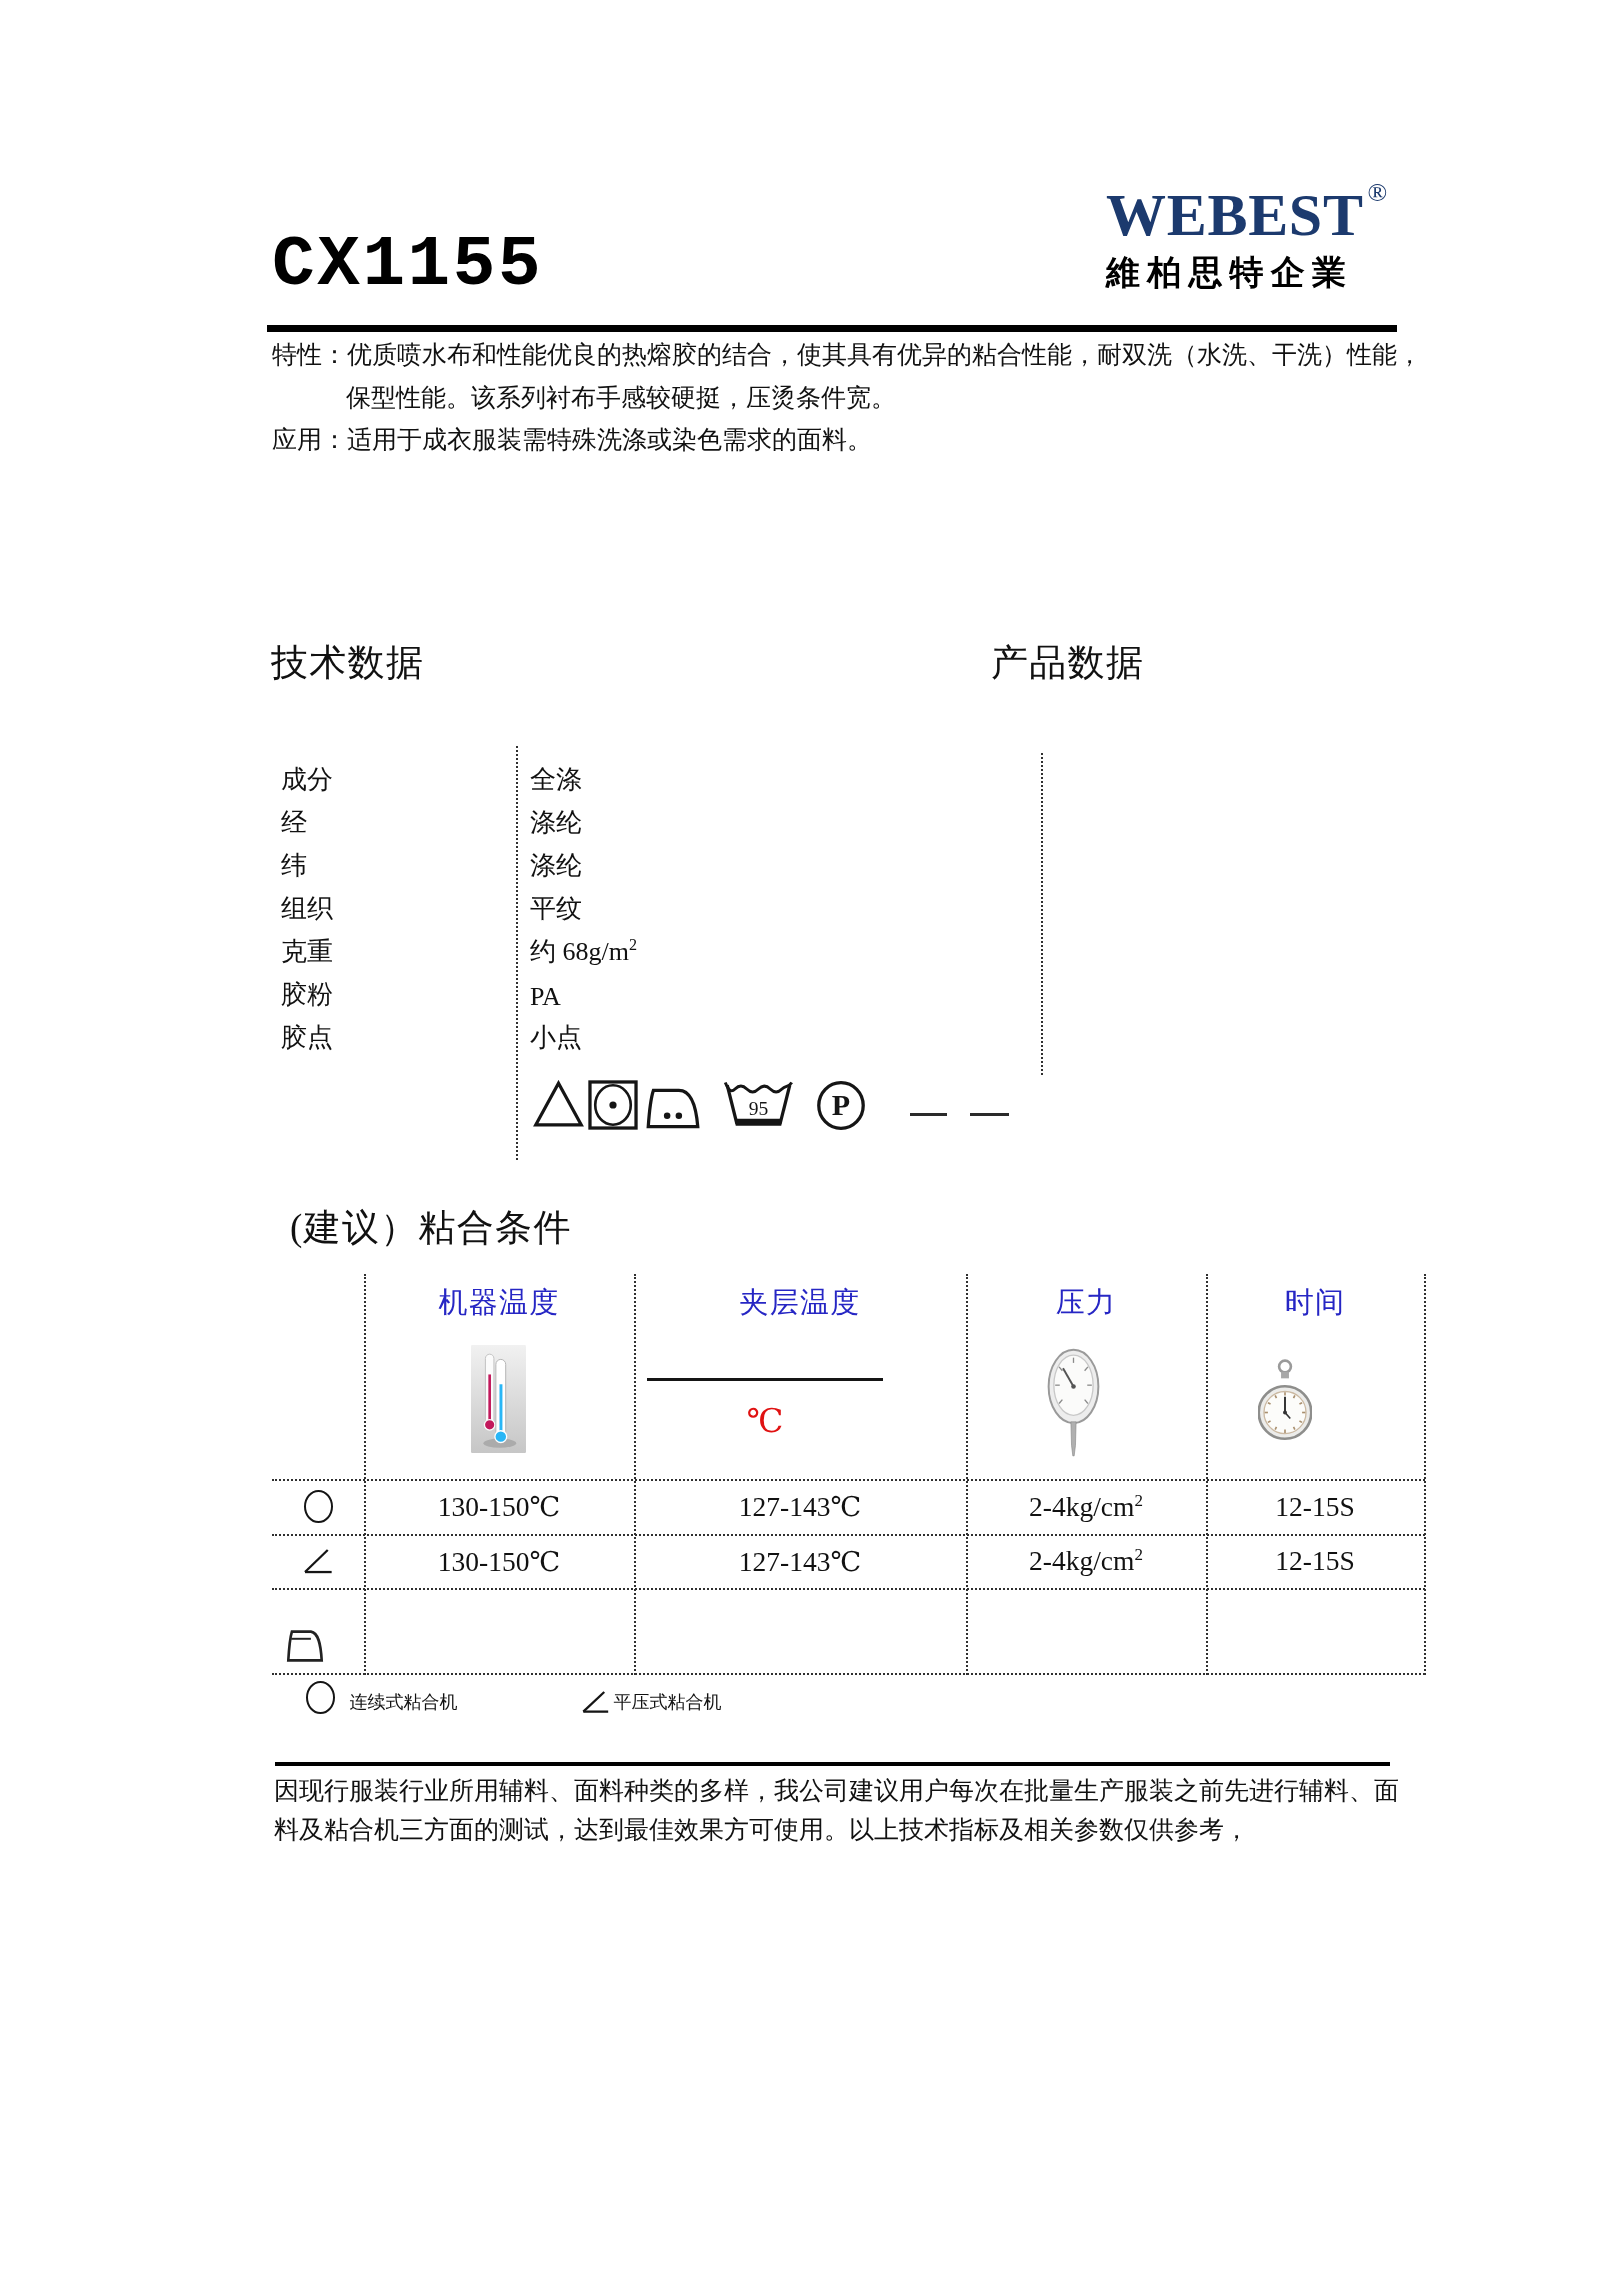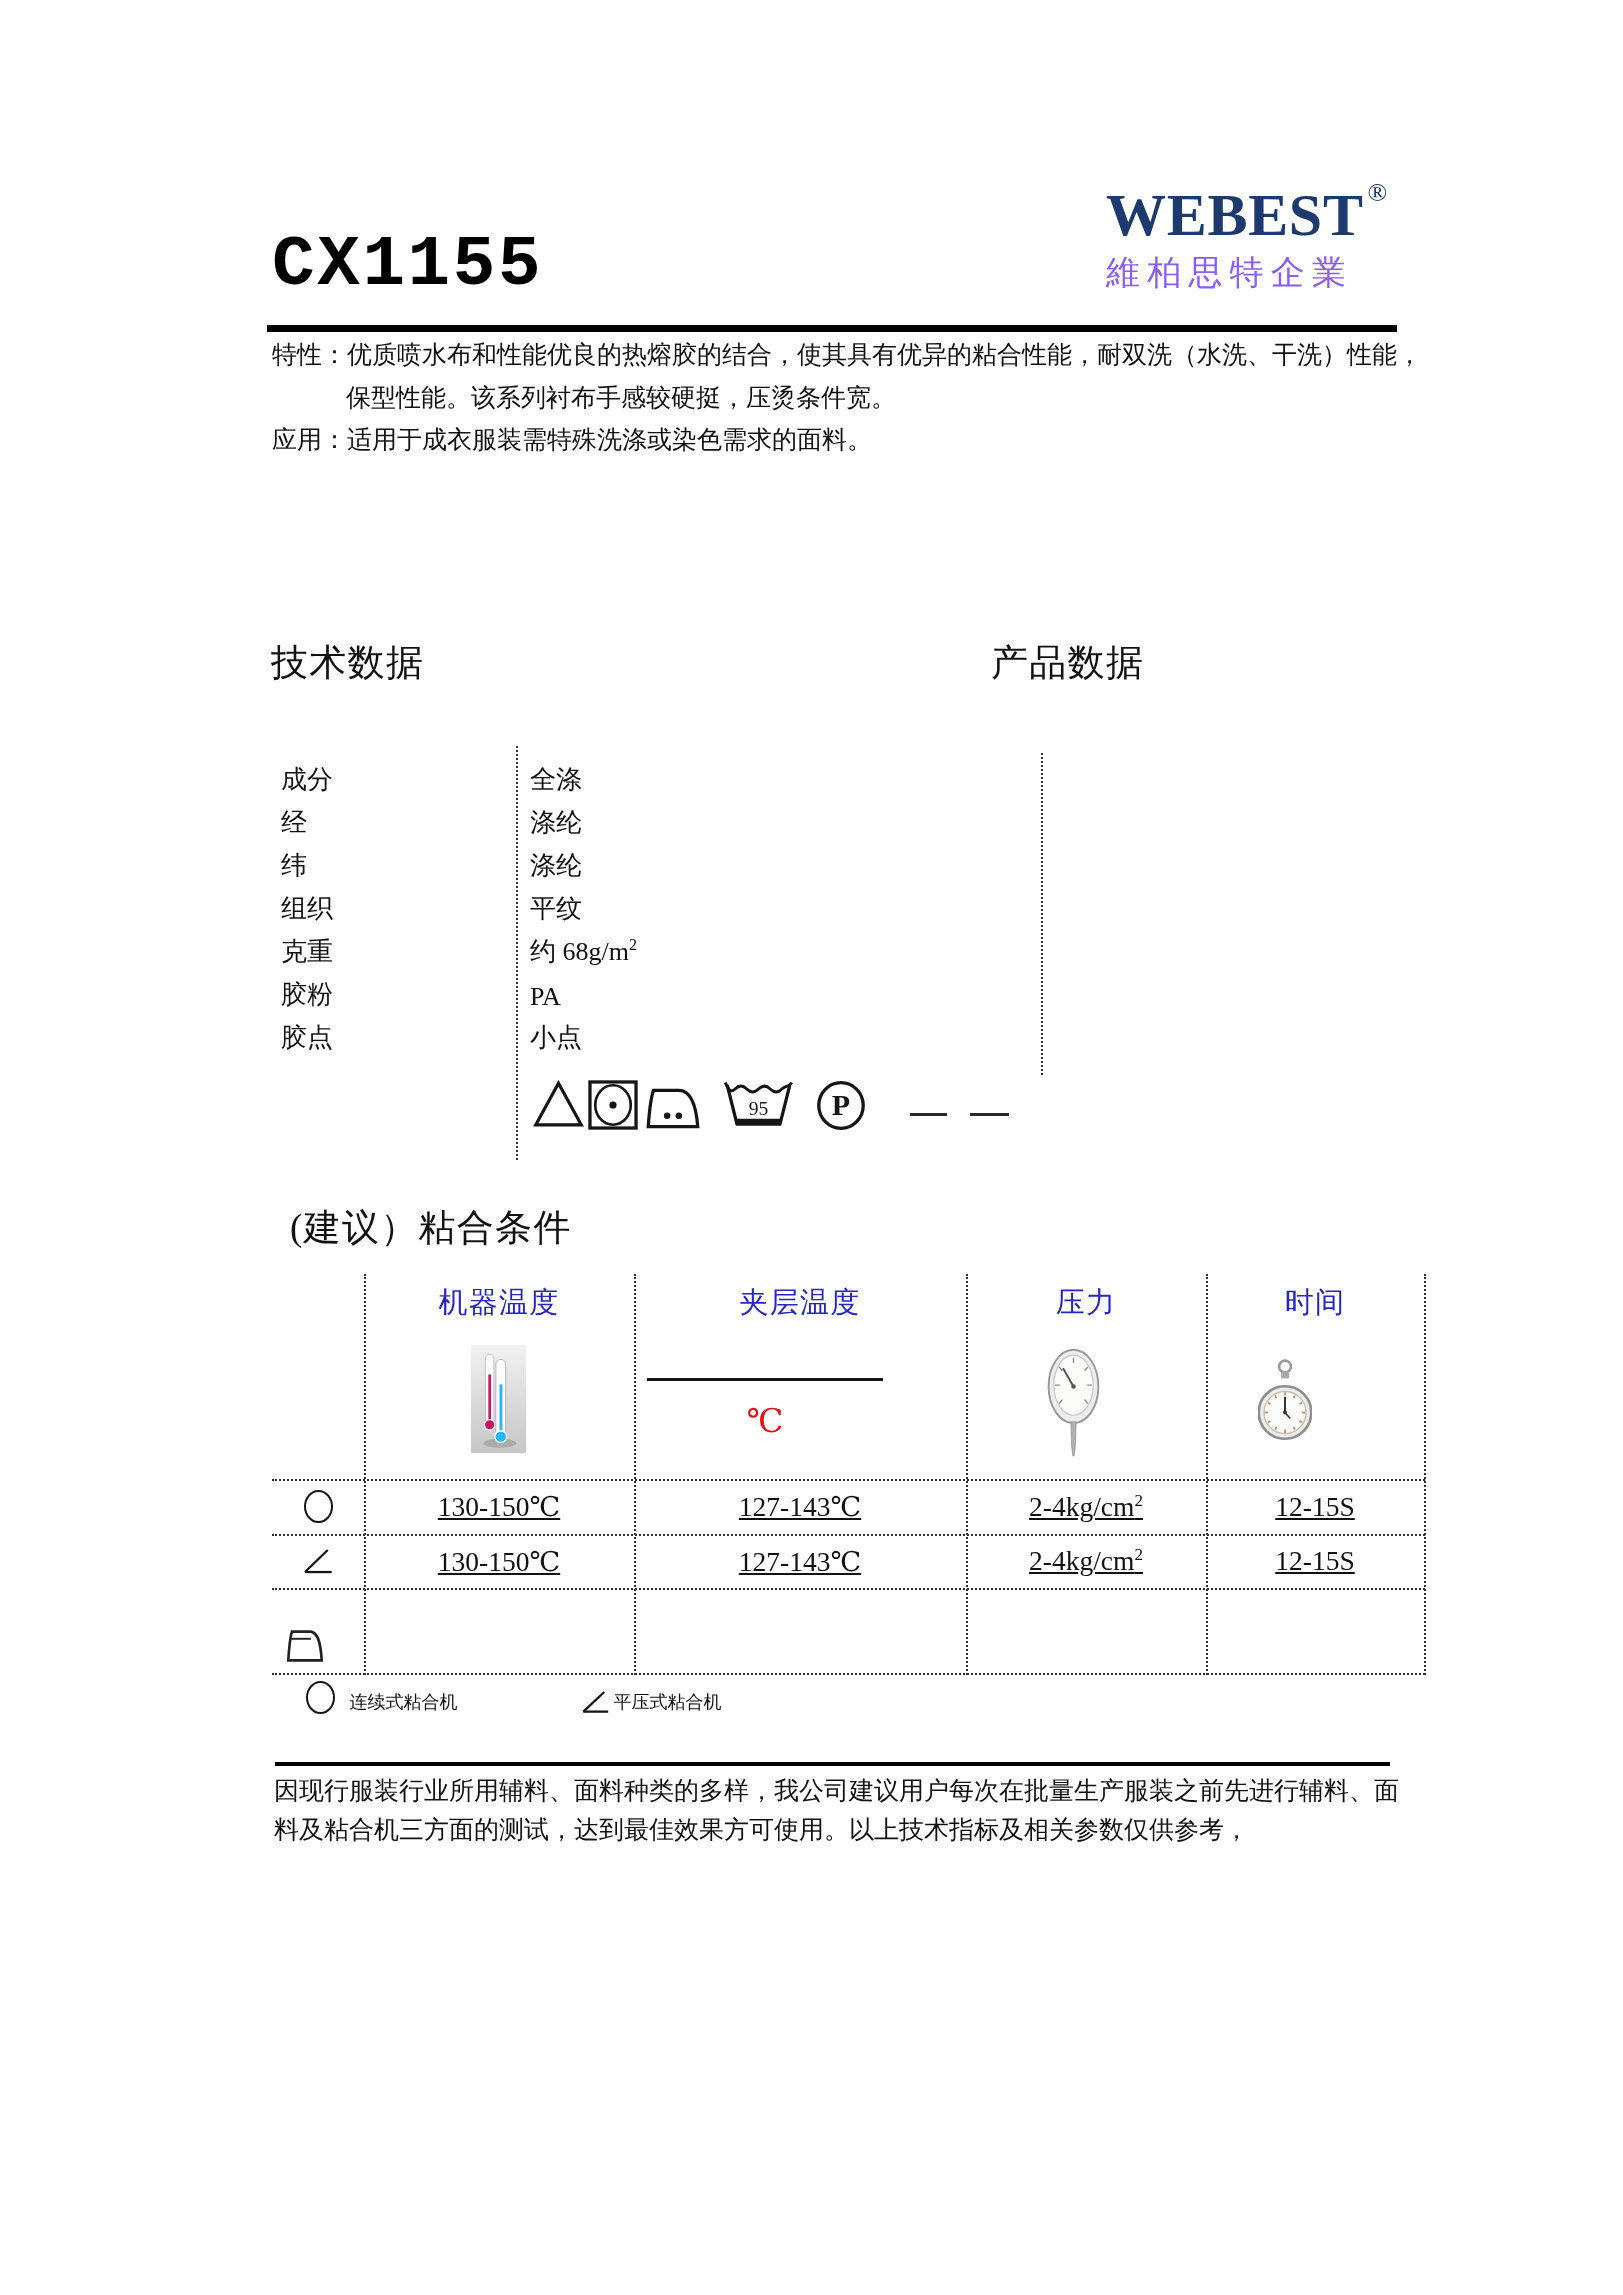--- a/index.html
+++ b/index.html
@@ -31,24 +31,24 @@
     white-space:nowrap;
   }
   .logo-en .reg{
     font-size:26px;
     vertical-align:34px;
     margin-left:3.9px;
     font-weight:normal;
   }
   .logo-cn{
     font-family:"DejaVu Sans","Liberation Sans",sans-serif;
-    font-weight:normal;
+    font-weight:bold;
     font-size:34px;
     letter-spacing:7.2px;
-    color:#8b5cf6;
+    color:#000000;
     margin-top:5.2px;
     white-space:nowrap;
   }
   .rule{background:#000;}
   
   .body-text{font-size:25px;line-height:31px;white-space:nowrap;}
   
   .sec-title{font-size:37px;line-height:1.1;letter-spacing:1.3px;white-space:nowrap;}
   
   .spec-row{height:43px;display:flex;align-items:flex-end;font-size:26px;}
@@ -57,21 +57,21 @@
   .dotted-v{width:0;border-left:2px dotted #2f2f2f;}
   .sup{font-size:0.62em;vertical-align:super;line-height:0;}
   
   .care-dash{background:#2a2a2a;height:3.3px;display:block;}
   
   .btable{width:1153px;height:401px;}
   .btable .vl{position:absolute;top:0;height:401px;width:0;border-left:2px dotted #2f2f2f;}
   .btable .hl{position:absolute;left:0;width:1153px;height:0;border-top:2px dotted #2f2f2f;}
   .bhead{position:absolute;top:9.2px;height:38px;line-height:38px;text-align:center;
          font-size:29px;color:#2626c4;letter-spacing:1.3px;}
-  .brow{position:absolute;left:0;width:1153px;display:flex;align-items:center;font-size:27.5px;text-decoration:underline;}
+  .brow{position:absolute;left:0;width:1153px;display:flex;align-items:center;font-size:27.5px;}
   .brow .c0{flex:0 0 92px;display:flex;justify-content:center;align-items:center;}
   .brow .c1{flex:0 0 270px;text-align:center;}
   .brow .c2{flex:0 0 332px;text-align:center;}
   .brow .c3{flex:0 0 240px;text-align:center;}
   .brow .c4{flex:0 0 218px;text-align:center;}
   .circle-glyph{display:inline-block;width:25px;height:29px;border:2.6px solid #151515;border-radius:50%;}
   .celsius{color:#e01212;font-size:33px;text-align:center;}
   .legend-item{display:flex;align-items:flex-end;font-size:18px;height:31px;white-space:nowrap;font-family:Liberation Mono, monospace;}
   
   .foot-text{font-size:25px;line-height:31px;white-space:nowrap;}

